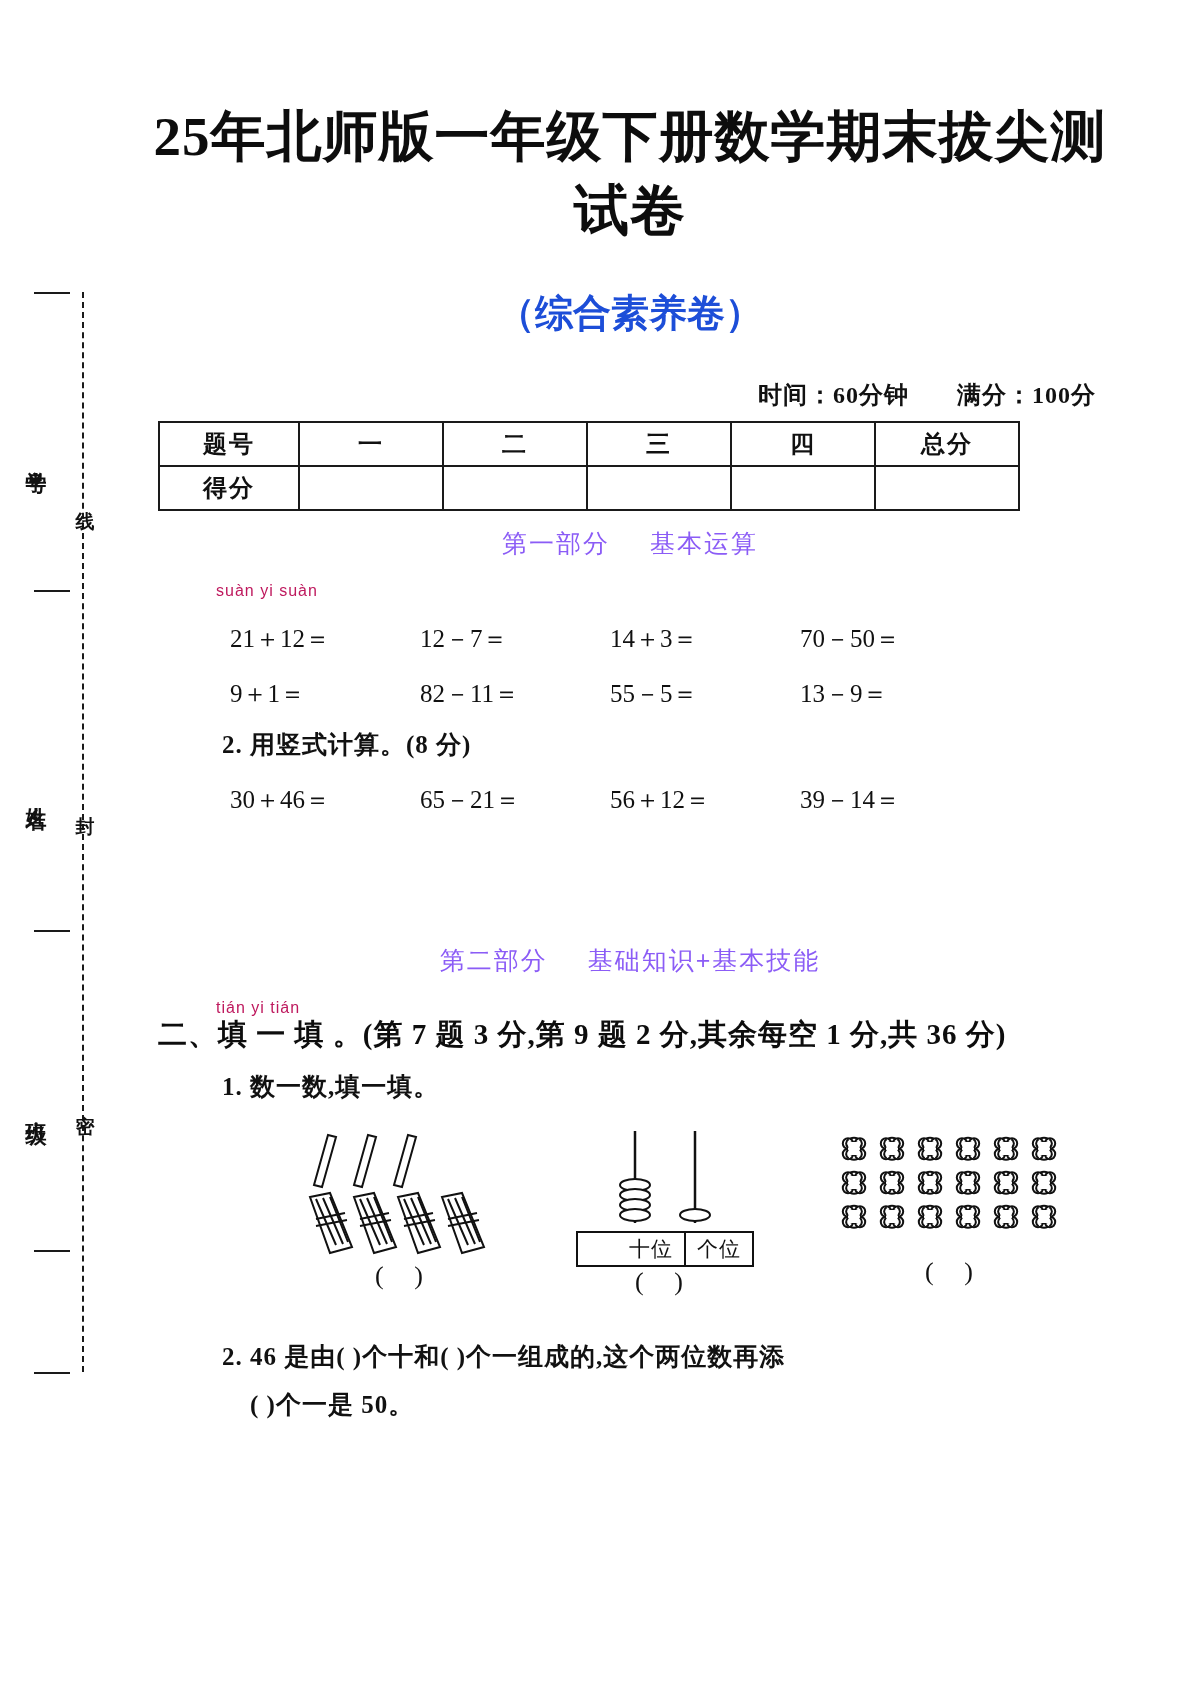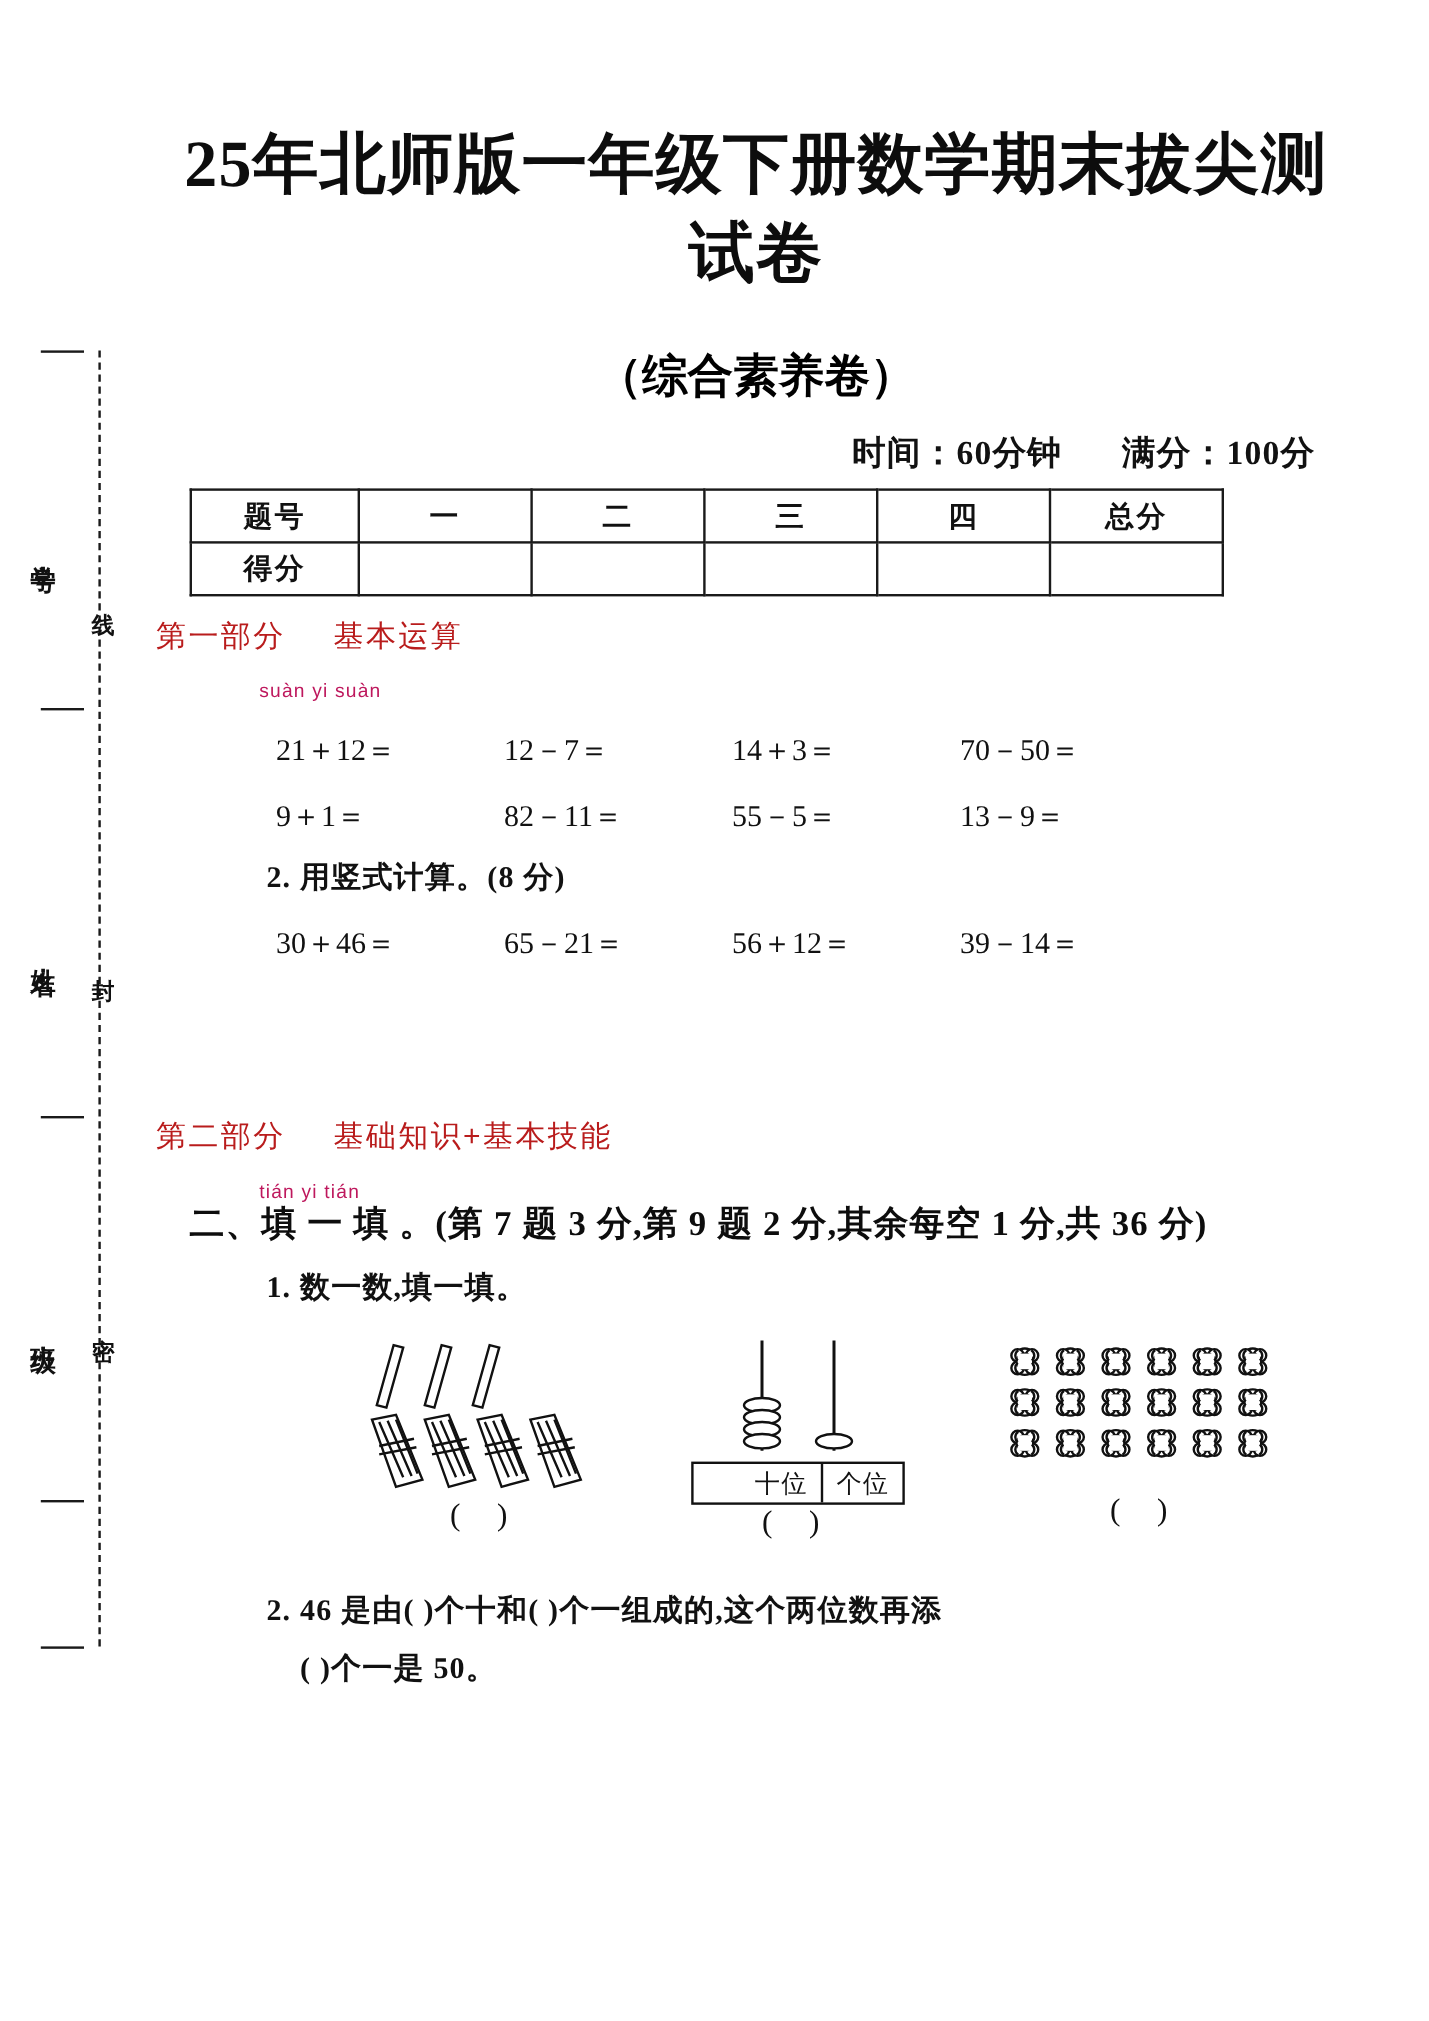--- a/index.html
+++ b/index.html
@@ -70,28 +70,28 @@
     letter-spacing: 1px;
     margin-top: 100px;
     color: #0d0d0d;
   }
   .subtitle {
     text-align: center;
     font-family: "Liberation Serif", "DejaVu Serif", serif;
     font-weight: bold;
     font-size: 38px;
     margin-top: 40px;
-    color: #000000;
+    color: #1d4ed8;
   }
 
   .meta-row {
-    margin-top: 20px;
+    margin-top: 40px;
     text-align: right;
     padding-right: 34px;
-    font-size: 28px;
+    font-size: 24px;
     font-weight: bold;
     letter-spacing: 1px;
   }
   .meta-row .gap { display: inline-block; width: 34px; }
 
   table.score-table {
     border-collapse: collapse;
     margin-top: 10px;
     margin-left: 28px;
     width: 862px;
@@ -102,23 +102,24 @@
     height: 40px;
     text-align: center;
     vertical-align: middle;
     font-size: 24px;
     font-weight: bold;
     letter-spacing: 2px;
   }
   table.score-table td.head { width: 136px; }
 
   .part-header {
+    text-align: center;
     font-family: "Liberation Sans", "DejaVu Sans", sans-serif;
     font-size: 25px;
-    color: #b91c1c;
+    color: #8b5cf6;
     letter-spacing: 2px;
     margin-top: 16px;
   }
   .part-header .sp { display: inline-block; width: 22px; }
 
   .q-head {
     margin-top: 22px;
     position: relative;
     padding-left: 28px;
   }

